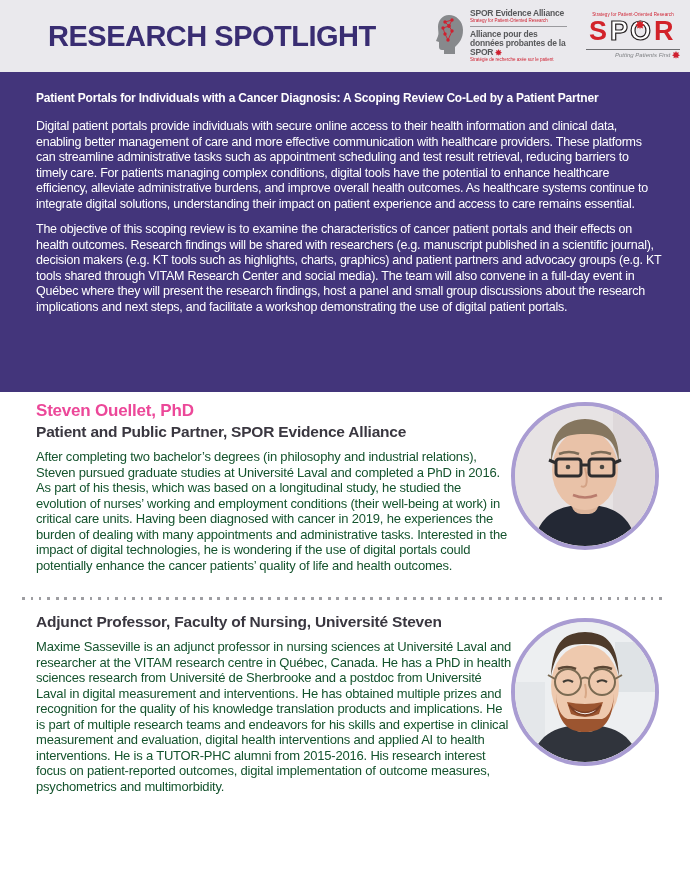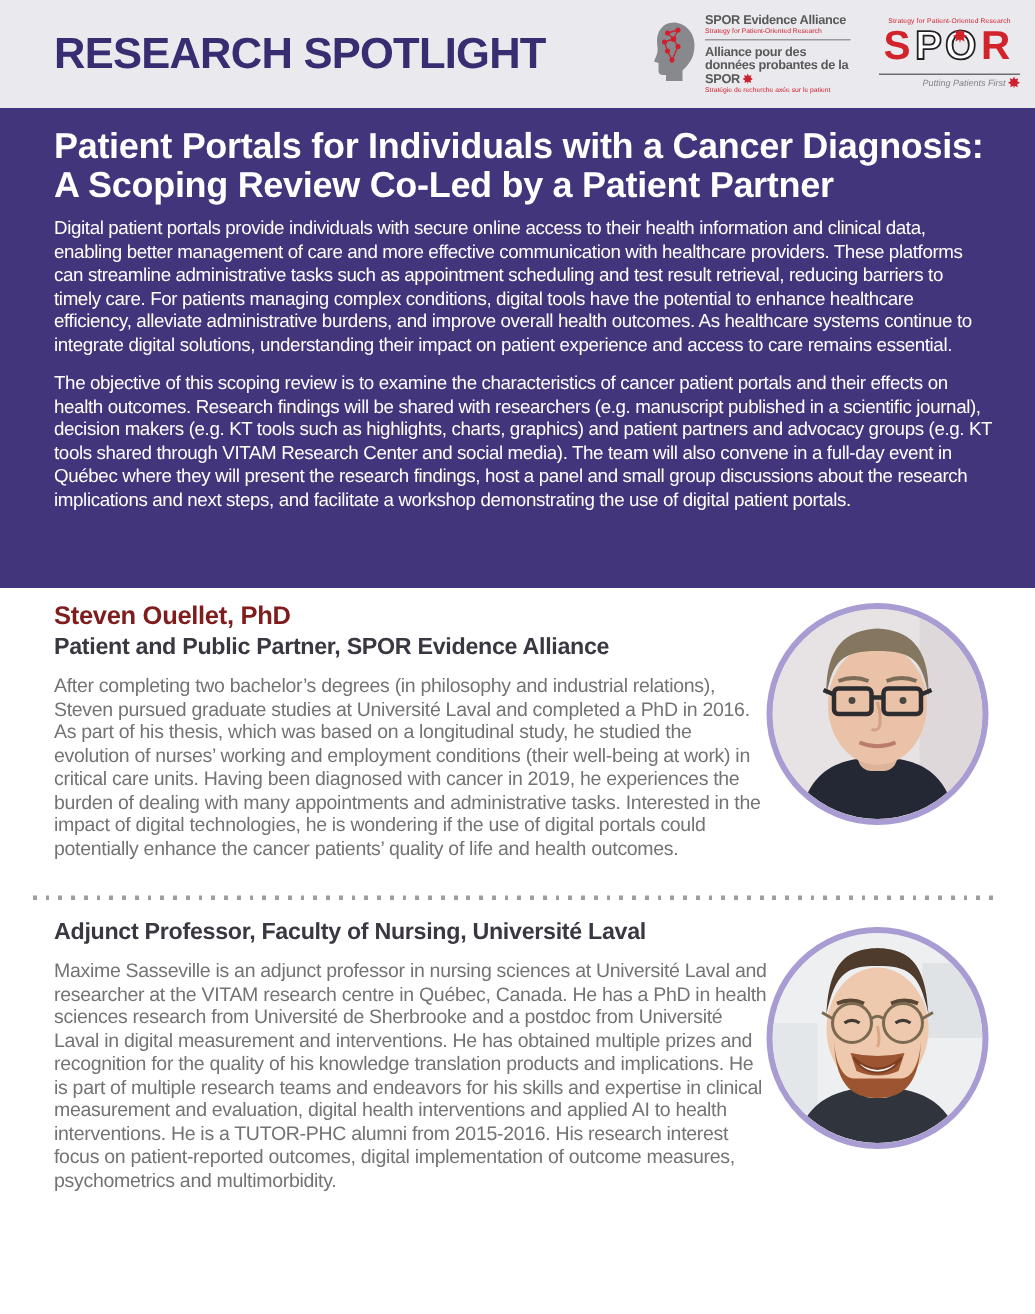--- a/index.html
+++ b/index.html
@@ -13,21 +13,21 @@
   }
 
   
   .header {
     height:72px; background:#eae9ed;
     display:flex; align-items:center;
     padding:0 10px 0 36px; box-sizing:border-box;
   }
   .page-title {
     font-size:29px; font-weight:bold; letter-spacing:-0.5px;
-    color:#392d72; margin:0; white-space:nowrap;
+    color:#392d72; margin:12px; white-space:nowrap;
   }
   .logo-row { margin-left:auto; display:flex; align-items:center; gap:16px; }
 
   .ea-logo { display:flex; align-items:center; gap:6px; }
   .ea-text { width:100px; }
   .ea-name { font-size:8.5px; font-weight:bold; color:#58595b; letter-spacing:-0.2px; line-height:1.05; }
   .ea-tag  { font-size:4.5px; color:#cf2030; line-height:1.1; margin-top:1px; }
   .ea-sep  { border:none; border-top:1px solid #9a9a9e; margin:3px 0; width:97px; }
   .leaf { display:inline-block; vertical-align:middle; }
 
@@ -36,35 +36,35 @@
   .spor-bottom { border-top:1px solid #6d6e71; margin-top:1px; padding-top:1px;
     font-size:6px; font-style:italic; color:#808285; text-align:right; }
 
   
   .banner {
     background:#43357b; color:#ffffff;
     min-height:320px; box-sizing:border-box;
     padding:13px 28px 12px 36px;
   }
   .banner-title {
-    font-size:24px; font-weight:bold; line-height:26px;
+    font-size:12px; font-weight:bold; line-height:26px;
     letter-spacing:-0.2px; margin:0 0 8px 0;
   }
   .banner p {
     font-size:12.5px; font-weight:normal; line-height:15.5px;
     letter-spacing:-0.25px; margin:0 0 10px 0;
   }
 
   
   .person { position:relative; padding:9px 0 0 36px; box-sizing:border-box; }
   .person-steven { min-height:205px; }
   .person-maxime { padding-top:11px; }
-  .person-name { font-size:17px; font-weight:bold; color:#7f1d1d; letter-spacing:-0.2px; margin:0; }
+  .person-name { font-size:17px; font-weight:bold; color:#ec4899; letter-spacing:-0.2px; margin:0; }
   .person-role { font-size:15.5px; font-weight:bold; color:#3a3740; letter-spacing:-0.2px; margin:2px 13px 8px 0; }
-  .person-bio  { width:478px; font-size:13px; line-height:15.5px; letter-spacing:-0.2px; color:#737373; }
+  .person-bio  { width:478px; font-size:13px; line-height:15.5px; letter-spacing:-0.2px; color:#14532d; }
 
   .avatar {
     position:absolute; right:31px;
     width:148px; height:148px; box-sizing:border-box;
     border:4px solid #a99cd2; border-radius:50%;
     overflow:hidden; background:#e8e5e7;
   }
   .avatar svg { display:block; }
   .avatar-steven { top:10px; }
   .avatar-maxime { top:18px; }
@@ -174,21 +174,21 @@
         <path d="M70,62 Q73,74 71,79 Q69,82 66,80" stroke="#d3a285" stroke-width="2" fill="none"></path>
         <path d="M58,89 Q70,94 82,89" stroke="#b97c6d" stroke-width="2.5" fill="none"></path>
       </g>
     </svg>
   </div>
 </div>
 
 <div class="dotted-divider"></div>
 
 <div class="person person-maxime">
-  <div class="person-role">Adjunct Professor, Faculty of Nursing, Université Laval</div>
+  <div class="person-role">Adjunct Professor, Faculty of Nursing, Université Steven</div>
   <div class="person-bio">Maxime Sasseville is an adjunct professor in nursing sciences at Université Laval and researcher at the VITAM research centre in Québec, Canada. He has a PhD in health sciences research from Université de Sherbrooke and a postdoc from Université Laval in digital measurement and interventions. He has obtained multiple prizes and recognition for the quality of his knowledge translation products and implications. He is part of multiple research teams and endeavors for his skills and expertise in clinical measurement and evaluation, digital health interventions and applied AI to health interventions. He is a TUTOR-PHC alumni from 2015-2016. His research interest focus on patient-reported outcomes, digital implementation of outcome measures, psychometrics and multimorbidity.</div>
 
   <div class="avatar avatar-maxime">
     <svg width="140" height="140" viewBox="0 0 140 140">
       <defs>
           <clipPath id="clipM">
             <circle cx="70" cy="70" r="70"></circle>
           </clipPath>
         </defs>
       <g clip-path="url(#clipM)">

